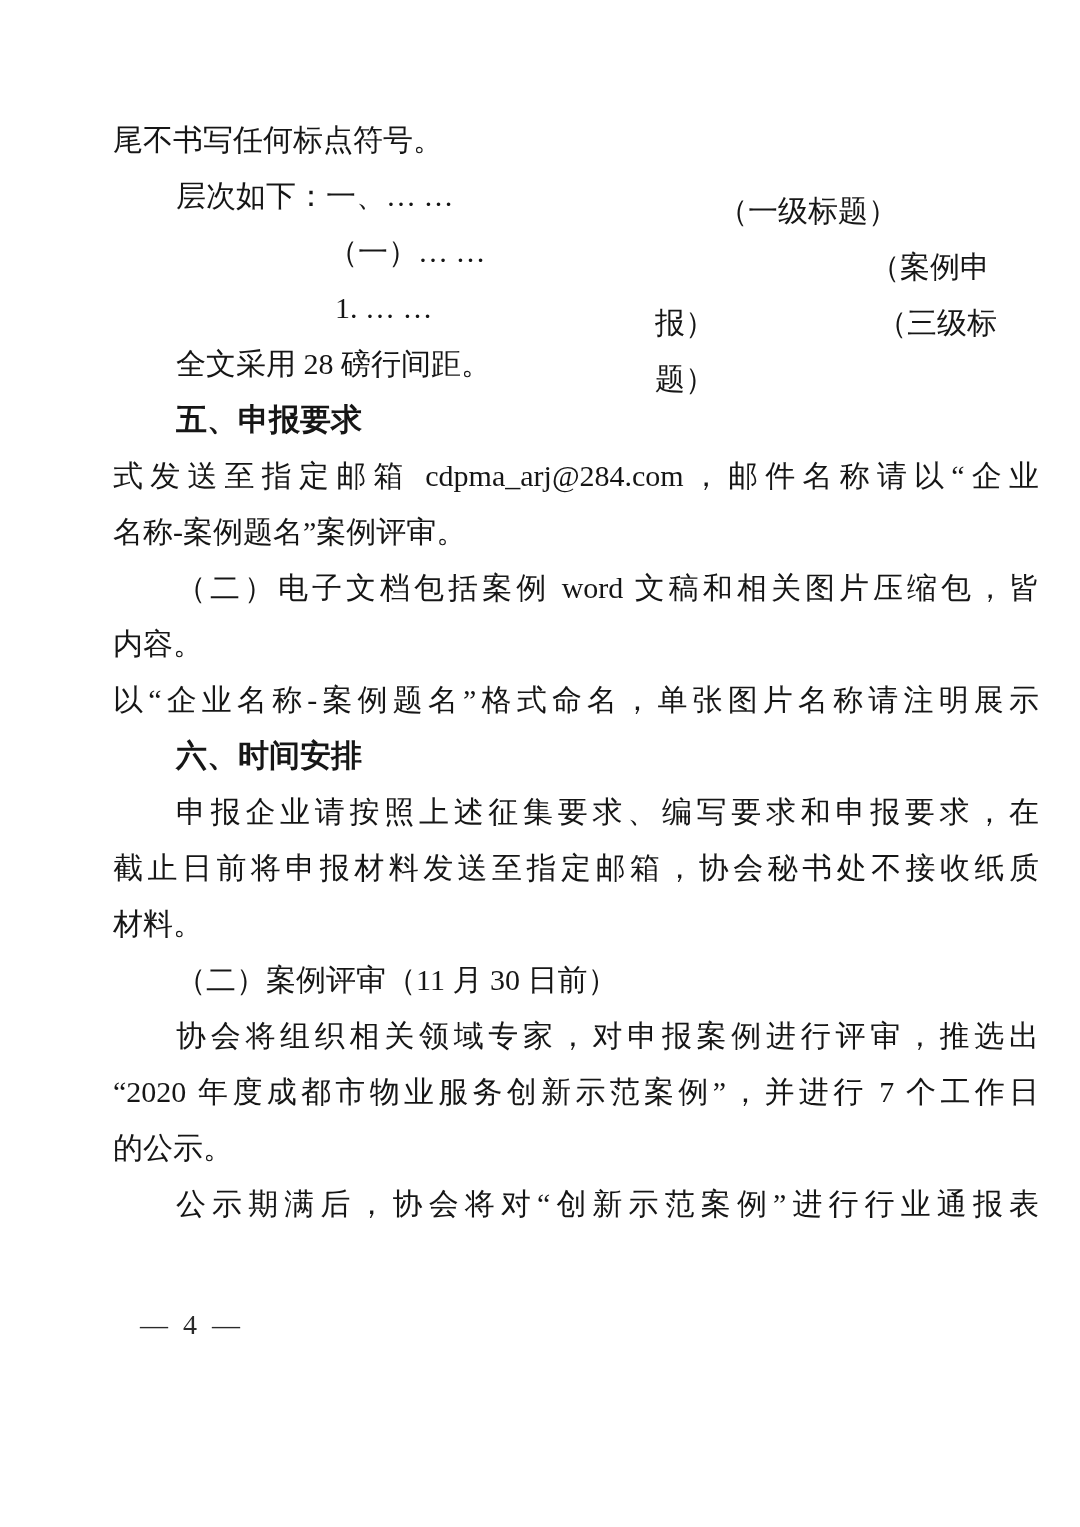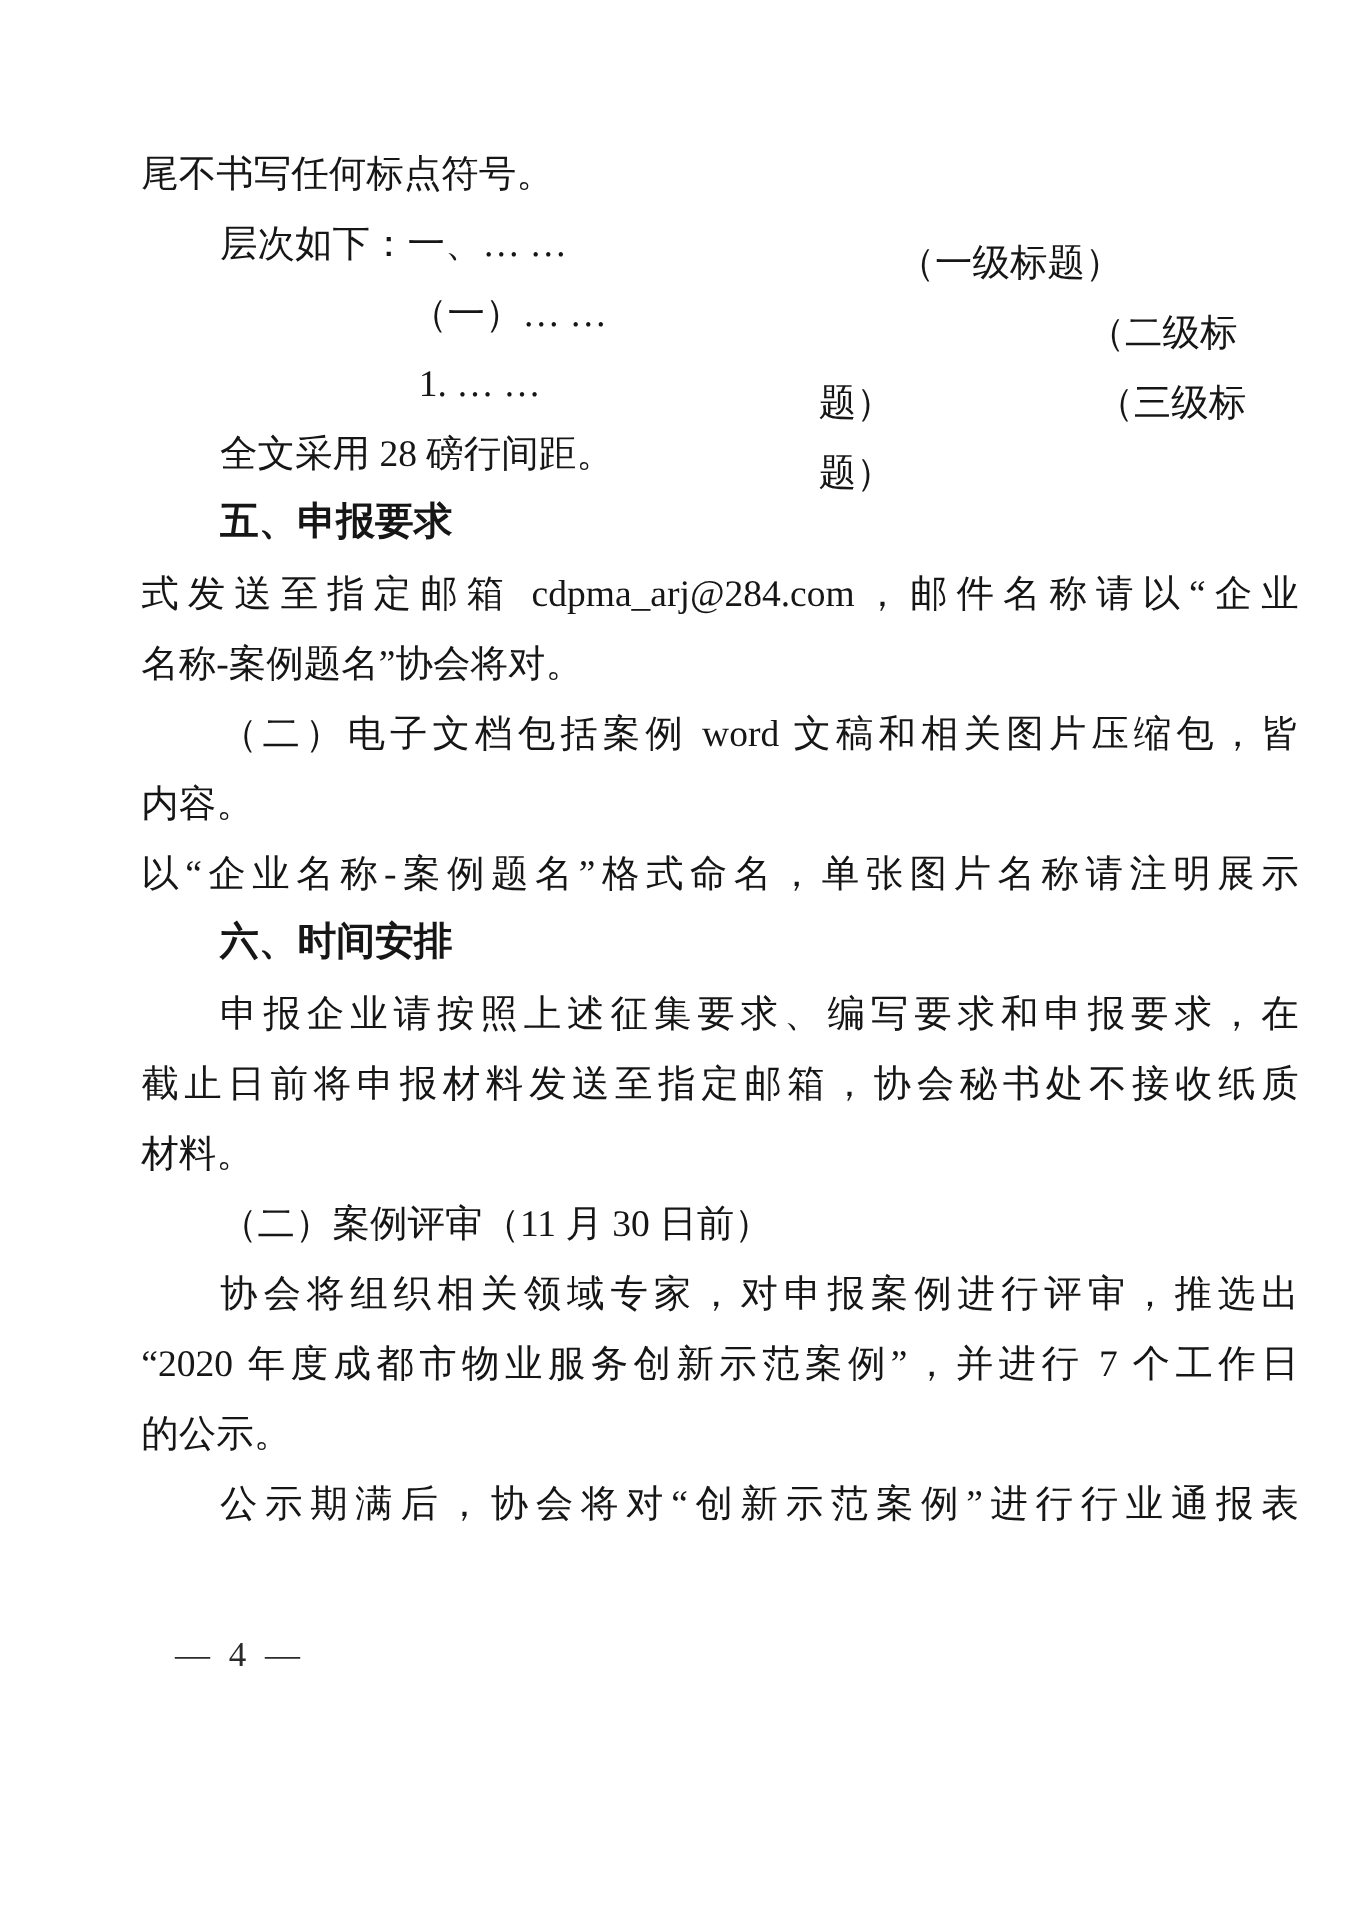--- a/index.html
+++ b/index.html
@@ -38,21 +38,21 @@
   .ind-a { text-indent: 215px; }
   .ind-b { text-indent: 222px; }
   
   .hlabel {
     position: absolute;
     left: 542px;
     top: 15px;
   }
   
   .heading {
-    font-family: Liberation Mono, monospace;
+    font-family: Liberation Serif, serif;
     font-weight: bold;
     font-size: 31px;
   }
   .footer {
     margin-top: 65px;
     margin-left: 27px;
     height: 56px;
     line-height: 56px;
     font-size: 28px;
     letter-spacing: 4px;
@@ -65,32 +65,32 @@
 <div class="page">
 
   <div class="line">尾不书写任何标点符号。</div>
 
   <div class="line i">
     <span>层次如下：一、… …</span>
     <span class="hlabel">（一级标题）</span>
   </div>
   <div class="line ind-a">
     <span>（一）… …</span>
-    <span class="hlabel">（二级标题）</span>
+    <span class="hlabel">（案例申报）</span>
   </div>
   <div class="line ind-b">
     <span>1. … …</span>
     <span class="hlabel">（三级标题）</span>
   </div>
 
   <div class="line i">全文采用 28 磅行间距。</div>
 
   <div class="line i heading">五、申报要求</div>
   <div class="line j">式发送至指定邮箱 cdpma_arj@284.com，邮件名称请以“企业</div>
-  <div class="line">名称-案例题名”协会将对。</div>
+  <div class="line">名称-案例题名”案例评审。</div>
   <div class="line i j">（二）电子文档包括案例 word 文稿和相关图片压缩包，皆</div>
   <div class="line">内容。</div>
   <div class="line j">以“企业名称-案例题名”格式命名，单张图片名称请注明展示</div>
 
   <div class="line i heading">六、时间安排</div>
   <div class="line i j">申报企业请按照上述征集要求、编写要求和申报要求，在</div>
   <div class="line j">截止日前将申报材料发送至指定邮箱，协会秘书处不接收纸质</div>
   <div class="line">材料。</div>
   <div class="line i">（二）案例评审（11 月 30 日前）</div>
   <div class="line i j">协会将组织相关领域专家，对申报案例进行评审，推选出</div>

